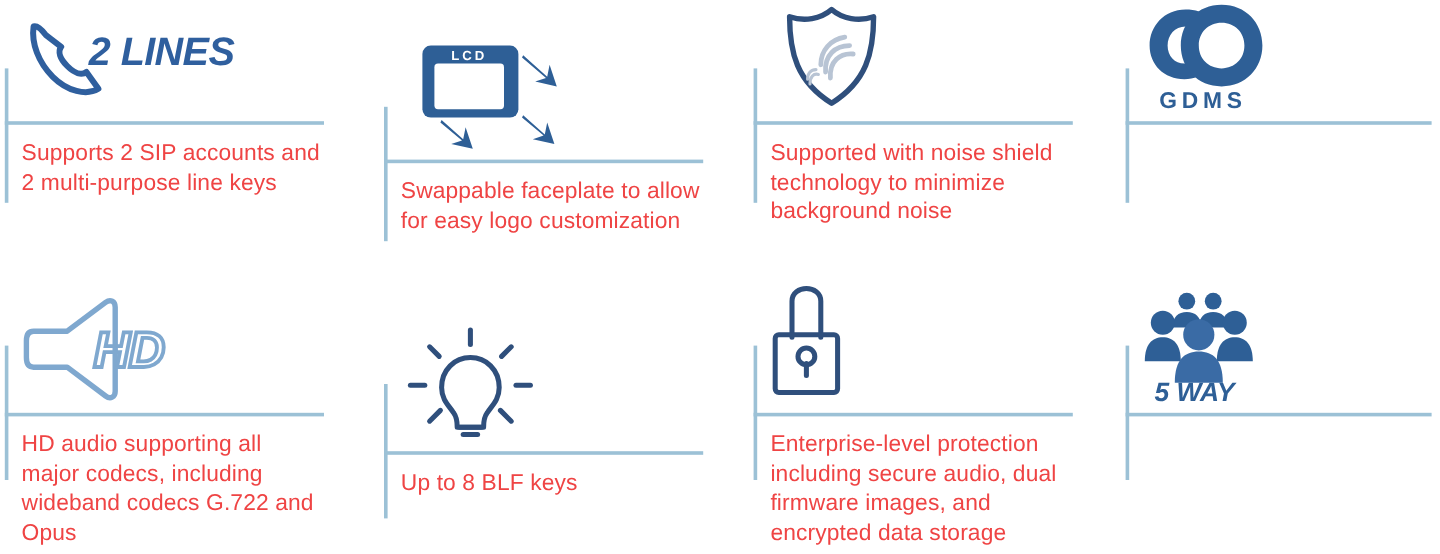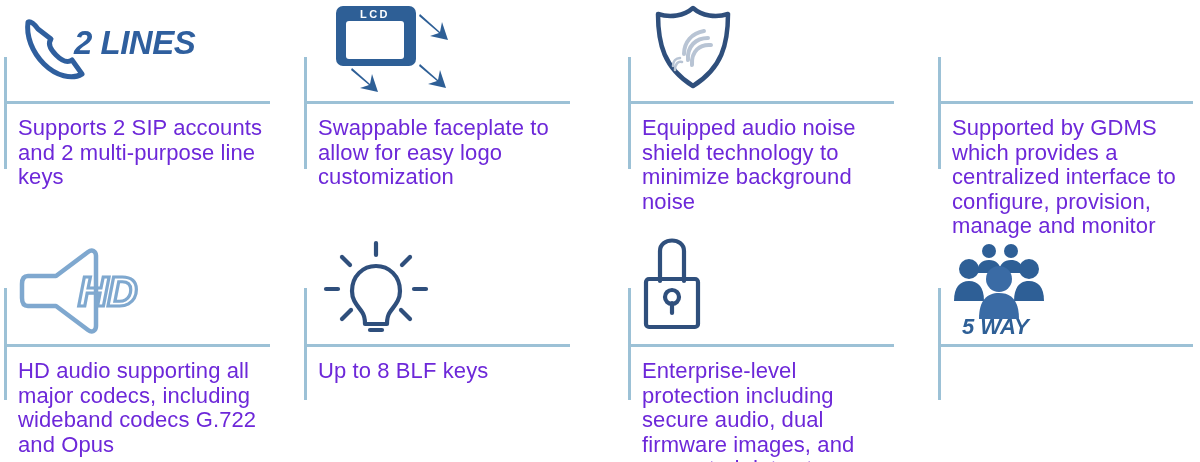--- a/index.html
+++ b/index.html
@@ -13,21 +13,21 @@
     position: relative;
     width: 1200px; height: 462px;
   }
   .card {
     position: absolute;
     width: 262px;
   }
   .card.row1 { top: 0px; height: 240px; }
   .card.row2 { top: 242px; height: 220px; }
   .c1 { left: 4px; }
-  .c2 { left: 304px; }
+  .c2 { left: 320px; margin-top: 32px; }
   .c3 { left: 628px; }
   .c4 { left: 938px; }
 
   
   .vrule {
     position: absolute;
     left: 0px;
     width: 3px;
     background: #9cc1d6;
   }
@@ -52,22 +52,22 @@
     height: 96px;
     display: flex;
     align-items: center;
   }
   .card.row2 .icon-wrap { top: -6px; height: 102px; text-decoration: underline; }
 
   .desc {
     position: absolute;
     left: 14px;
     width: 250px;
-    color: #6d28d9;
-    font-size: 22px;
+    color: #ef4444;
+    font-size: 19px;
     line-height: 24.5px;
     letter-spacing: 0.1px;
   }
   .card.row1 .desc { top: 116px; }
   .card.row2 .desc { top: 117px; }
   .c4 .desc { width: 246px; }
 
   svg { display: block; overflow: visible; }
 </style>
 </head>
@@ -115,27 +115,33 @@
           <path d="M44 52 C44 40, 52 31, 64 29"></path>
           <path d="M48 58 C47 44, 56 36, 68 36"></path>
           <path d="M52 63 C51 49, 60 42, 71 43"></path>
         </g>
         <g fill="none" stroke="#b8c4d4" stroke-width="2.6" stroke-linecap="round">
           <path d="M33 64 C33 59, 36 56, 40 56"></path>
           <path d="M35 68 C35 62, 38 59, 42 60"></path>
         </g>
       </svg>
     </div>
-    <div class="desc">Equipped audio noise shield technology to minimize background noise</div>
+    <div class="desc">Supported with noise shield technology to minimize background noise</div>
   </div>
 
   <div class="card row1 c4">
     <div class="vrule"></div>
     <div class="hrule"></div>
-    <div class="desc">Supported by GDMS which provides a centralized interface to configure, provision, manage and monitor</div>
+    <div class="icon-wrap">
+      <svg width="120" height="92" viewBox="0 0 120 92">
+        <path d="M38 6 C20 6, 8 20, 8 36 C8 52, 20 64, 37 64 C45 64, 52 61, 57 56 L46 46 C44 49, 41 51, 37 51 C29 51, 23 45, 23 36 C23 27, 29 20, 38 20 C42 20, 45 21, 48 24 L58 13 C53 8, 46 6, 38 6 Z" fill="#2e5f96"></path>
+        <path d="M68 2 C48 2, 34 17, 34 36 C34 55, 48 70, 68 70 C88 70, 102 55, 102 36 C102 17, 88 2, 68 2 Z M68 17 C79 17, 87 25, 87 36 C87 47, 79 55, 68 55 C57 55, 49 47, 49 36 C49 25, 57 17, 68 17 Z" fill="#2e5f96"></path>
+        <text x="16" y="88" font-family="Liberation Sans, sans-serif" font-size="19" font-weight="bold" fill="#2e5f96" letter-spacing="4">GDMS</text>
+      </svg>
+    </div>
   </div>
 
   <div class="card row2 c1">
     <div class="vrule"></div>
     <div class="hrule"></div>
     <div class="icon-wrap">
       <svg width="140" height="94" viewBox="0 0 140 94">
         <path d="M12 36 C8 36, 6 39, 6 44 L6 58 C6 63, 8 66, 12 66 L40 66 L72 90 C76 93, 80 91, 80 86 L80 16 C80 11, 76 9, 72 12 L40 36 Z" fill="none" stroke="#7fa8cf" stroke-width="4.5" stroke-linejoin="round"></path>
         <text x="62" y="66" font-family="Liberation Sans, sans-serif" font-size="42" font-weight="bold" font-style="italic" fill="none" stroke="#7fa8cf" stroke-width="3.2" letter-spacing="-1">HD</text>
       </svg>

